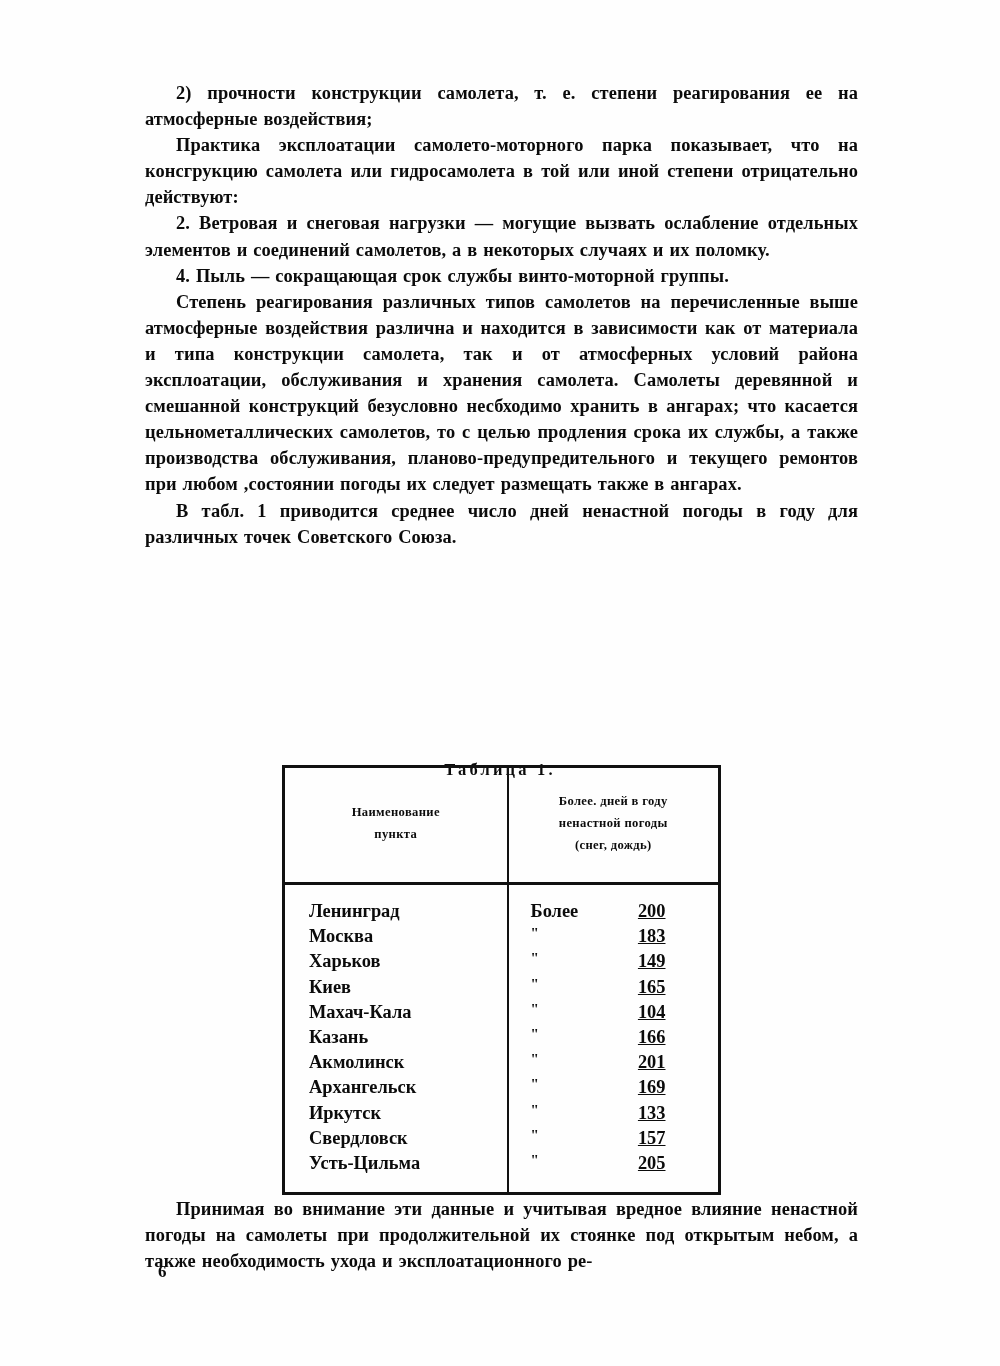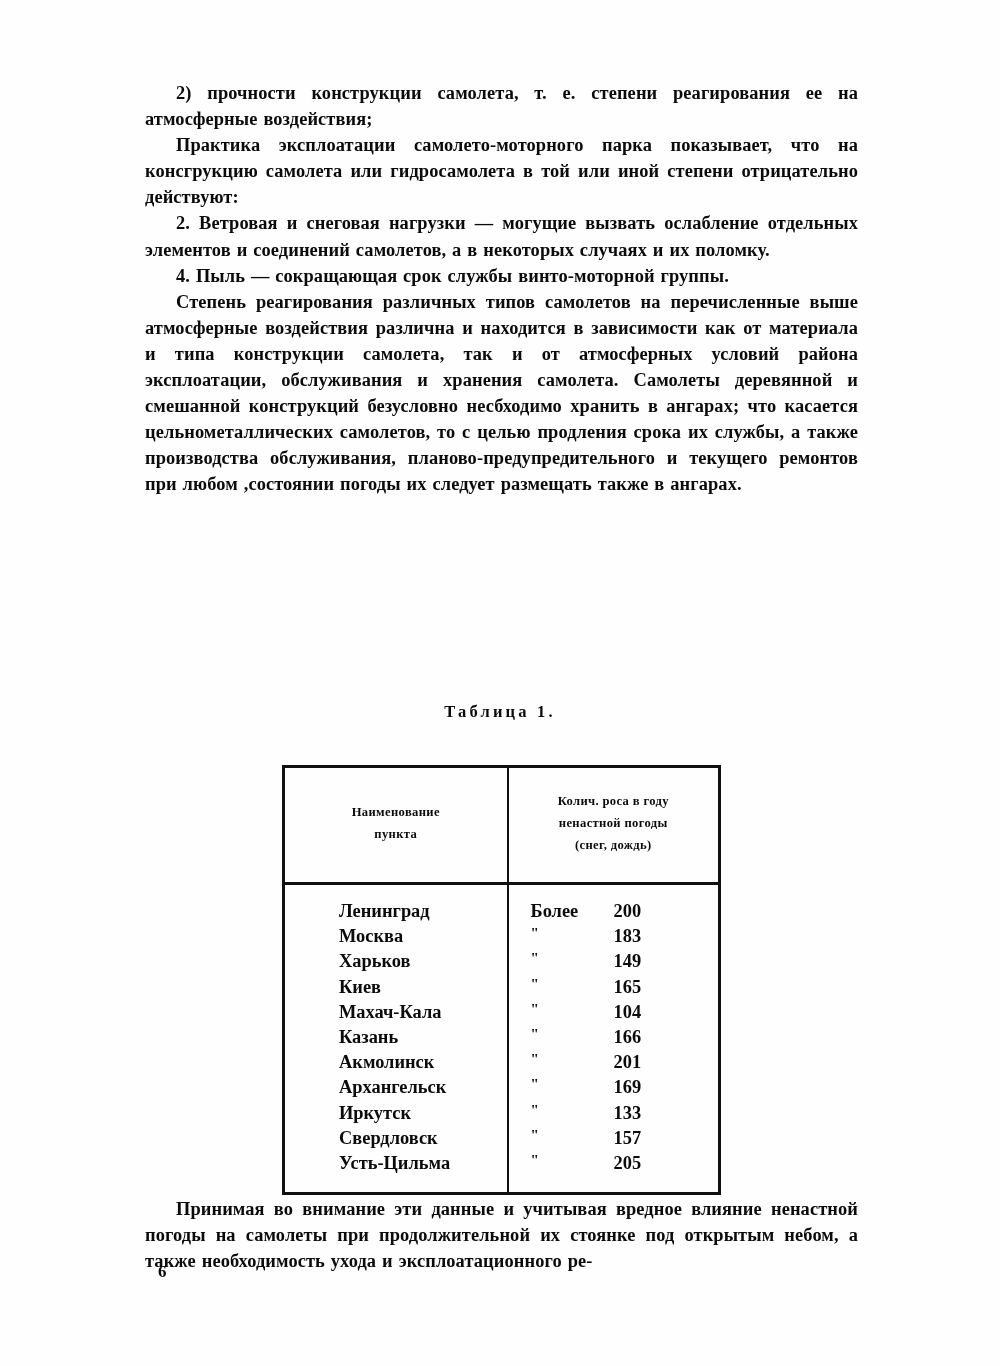--- a/index.html
+++ b/index.html
@@ -49,21 +49,21 @@
 
   
   .col, .tbl-wrap, .pageno {
     text-rendering: optimizeLegibility;
   }
 
   
   .caption {
     position: absolute;
     left: 0;
-    top: 702px;
+    top: 760px;
     width: 1000px;
     text-align: center;
     font-size: 16.5px;
     font-weight: 700;
     letter-spacing: 3.2px;
   }
 
   
   .tbl-wrap {
     position: absolute;
@@ -104,36 +104,37 @@
     margin: 0;
     padding: 14px 0 16px 0;
     list-style: none;
   }
   .rowlist li {
     font-size: 18.4px;
     line-height: 25.2px;
     font-weight: 700;
     white-space: nowrap;
   }
-  .names .rowlist li { padding-left: 54px; }
+  .names .rowlist li { padding-left: 24px; }
 
   .vals .rowlist li {
     display: flex;
     justify-content: flex-start;
     padding-left: 22px;
   }
   .vals .pre {
     display: inline-block;
     width: 74px;
     padding-right: 9px;
   }
   .vals .num {
     display: inline-block;
     width: 52px;
-    text-align: left;
+    text-align: right;
+    text-decoration: underline;
   }
   .vals .ditto {
     font-size: 15px;
     line-height: 25.2px;
     position: relative;
     top: -3px;
   }
 
   
   .pageno {
@@ -148,38 +149,39 @@
 <body>
 
 <div id="page">
 
   <div class="col">
     <p class="para">2) прочности конструкции самолета, т. е. степени реагирования ее на атмосферные воздействия;</p>
     <p class="para">Практика эксплоатации самолето-моторного парка показывает, что на консгрукцию самолета или гидросамолета в той или иной степени отрицательно действуют:</p>
     <p class="para">2. Ветровая и снеговая нагрузки — могущие вызвать ослабление отдельных элементов и соединений самолетов, а в некоторых случаях и их поломку.</p>
     <p class="para">4. Пыль — сокращающая срок службы винто-моторной группы.</p>
     <p class="para">Степень реагирования различных типов самолетов на перечисленные выше атмосферные воздействия различна и находится в зависимости как от материала и типа конструкции самолета, так и от атмосферных условий района эксплоатации, обслуживания и хранения самолета. Самолеты деревянной и смешанной конструкций безусловно несбходимо хранить в ангарах; что касается цельнометаллических самолетов, то с целью продления срока их службы, а также производства обслуживания, планово-предупредительного и текущего ремонтов при любом ,состоянии погоды их следует размещать также в ангарах.</p>
+    <p class="para">В табл. 1 приводится среднее число дней ненастной погоды в году для различных точек Советского Союза.</p>
   </div>
 
   <div class="caption">Таблица 1.</div>
 
   <div class="tbl-wrap">
     <table class="t1">
       <colgroup>
           <col class="c1">
           <col class="c2">
         </colgroup>
       <thead>
         <tr>
           <th class="head-cell">
             <span class="hl">Наименование</span>
             <span class="hl">пункта</span>
           </th>
           <th class="head-cell">
-            <span class="hl">Колич. роса в году</span>
+            <span class="hl">Более. дней в году</span>
             <span class="hl">ненастной погоды</span>
             <span class="hl">(снег, дождь)</span>
           </th>
         </tr>
       </thead>
       <tbody>
         <tr>
           <td class="body-cell names">
             <ul class="rowlist">
               <li>Ленинград</li>

